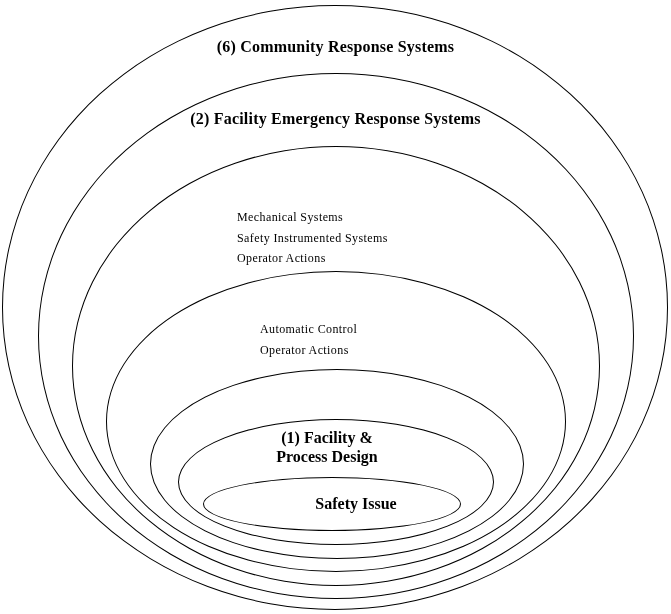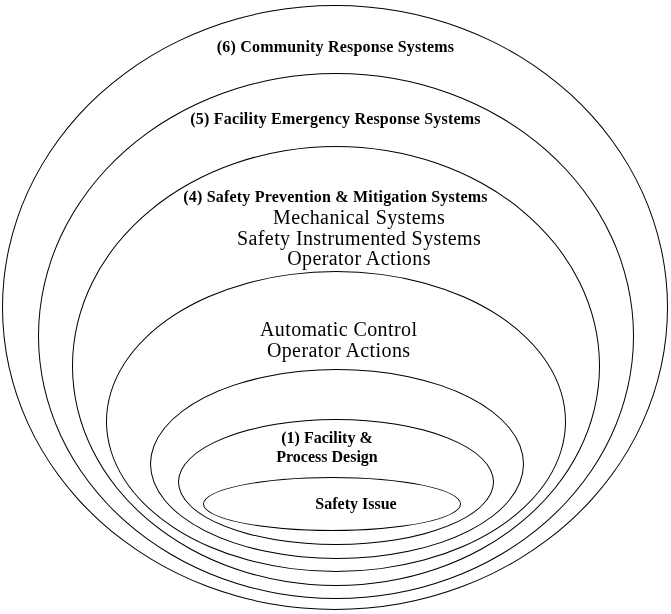--- a/index.html
+++ b/index.html
@@ -43,25 +43,24 @@
     white-space: nowrap;
   }
   #label6 { top: 38px;  }
   #label5 { top: 110px; }
   #label4 { top: 188px; }
   #label3 { top: 300px; }
   #label2 { top: 389px; }
 
   .sublist {
     position: absolute;
-    font-size: 20px;
+    font-size: 12px;
     line-height: 20.5px;
     letter-spacing: 0.4px;
     white-space: nowrap;
-    text-align: center;
   }
   #sub4 { left: 237px; top: 207px; }
   #sub3 { left: 260px; top: 319px; }
 
   #label1 {
     position: absolute;
     left: 227px;
     top: 429px;
     width: 200px;
     text-align: center;
@@ -90,23 +89,22 @@
   <div class="ring" id="ring6"></div>
   <div class="ring" id="ring5"></div>
   <div class="ring" id="ring4"></div>
   <div class="ring" id="ring3"></div>
   <div class="ring" id="ring2"></div>
   <div class="ring" id="ring1"></div>
   <div class="ring" id="ring0"></div>
 
   <div class="heading" id="label6">(6) Community Response Systems</div>
 
-  <div class="heading" id="label5">(5) Facility Emergency Response Systems</div>
+  <div class="heading" id="label5">(2) Facility Emergency Response Systems</div>
 
-  <div class="heading" id="label4">(4) Safety Prevention &amp; Mitigation Systems</div>
   <div class="sublist" id="sub4">
     <div>Mechanical Systems</div>
     <div>Safety Instrumented Systems</div>
     <div>Operator Actions</div>
   </div>
 
   <div class="sublist" id="sub3">
     <div>Automatic Control</div>
     <div>Operator Actions</div>
   </div>

